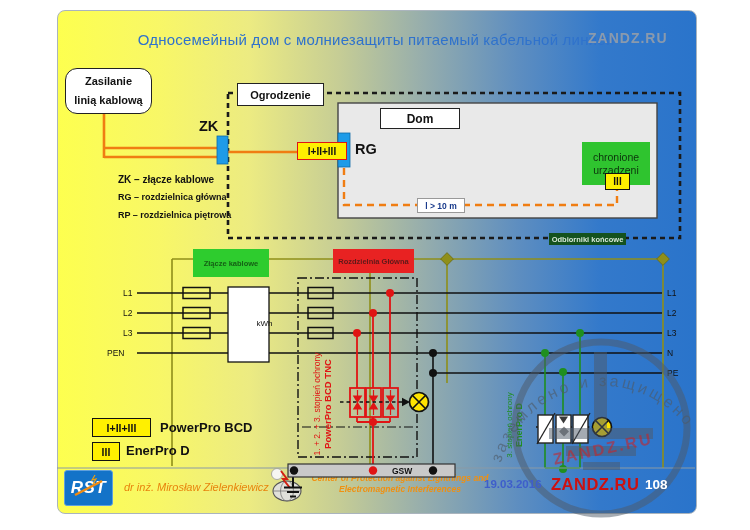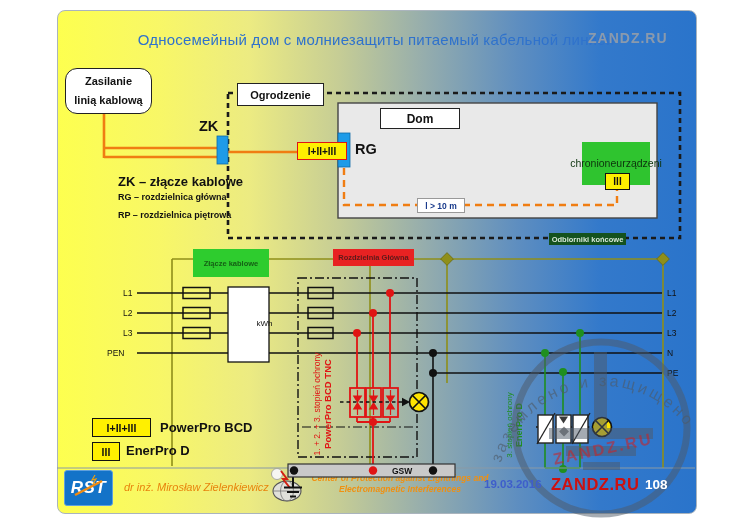--- a/index.html
+++ b/index.html
@@ -197,34 +197,34 @@
 
   <div class="boxed z3" style="left:237px;top:83px;width:85px;height:21px;font-size:11px;">Ogrodzenie</div>
 
   <div class="boxed z3" style="left:380px;top:108px;width:78px;height:19px;font-size:12px;">Dom</div>
 
   <div class="t z3" style="left:199px;top:118px;font-weight:bold;font-size:14.5px;color:#111;">ZK</div>
   <div class="t z3" style="left:355px;top:141px;font-weight:bold;font-size:14.5px;color:#111;">RG</div>
 
   <div class="yellowbadge z3" style="left:297px;top:142px;width:48px;height:16px;border:1.6px solid #e01414;font-size:10px;">I+II+III</div>
 
-  <div class="abs z3" style="left:582px;top:142px;width:68px;height:43px;background:#2fc42f;color:#0d330d;font-size:10.5px;line-height:13px;display:flex;flex-direction:row;align-items:center;justify-content:center;text-align:center;">
+  <div class="abs z3" style="left:582px;top:142px;width:68px;height:43px;background:#2fc42f;color:#0d330d;font-size:10.5px;line-height:13px;display:flex;flex-direction:column;align-items:center;justify-content:center;text-align:center;">
     <div>chronione</div>
     <div>urządzeni</div>
   </div>
   <div class="yellowbadge z3" style="left:605px;top:173px;width:23px;height:15px;border:1.6px solid #111;font-size:10px;">III</div>
 
   <div class="abs z3" style="left:417px;top:198px;width:46px;height:13px;background:#fff;border:1px solid #999;color:#1a3b8c;font-weight:bold;font-size:8.5px;display:flex;align-items:center;justify-content:center;">l &gt; 10 m</div>
 
-  <div class="t z3" style="left:118px;top:174px;font-weight:bold;font-size:13px;color:#111;">ZK – złącze kablowe</div>
+  <div class="t z3" style="left:118px;top:174px;font-weight:bold;font-size:10px;color:#111;">ZK – złącze kablowe</div>
   <div class="t z3" style="left:118px;top:192px;font-weight:bold;font-size:9px;color:#111;">RG – rozdzielnica główna</div>
   <div class="t z3" style="left:118px;top:210px;font-weight:bold;font-size:9px;color:#111;">RP – rozdzielnica piętrowa</div>
 
   <div class="abs z3" style="left:193px;top:249px;width:76px;height:28px;background:#2ecc2e;color:#156015;font-weight:bold;font-size:7.5px;display:flex;align-items:center;justify-content:center;">Złącze kablowe</div>
-  <div class="abs z3" style="left:333px;top:249px;width:81px;height:17px;background:#e82222;color:#5e1a1a;font-weight:bold;font-size:7.5px;display:flex;align-items:center;justify-content:center;">Rozdzielnia Główna</div>
+  <div class="abs z3" style="left:333px;top:249px;width:81px;height:24px;background:#e82222;color:#5e1a1a;font-weight:bold;font-size:7.5px;display:flex;align-items:center;justify-content:center;">Rozdzielnia Główna</div>
   <div class="abs z3" style="left:521px;top:233px;width:77px;height:12px;background:#14521e;color:#d8e8d8;font-weight:bold;font-size:7.5px;display:flex;align-items:center;justify-content:center;margin-left:28px;">Odbiorniki końcowe</div>
 
   <div class="t z3" style="left:123px;top:288px;font-size:8.5px;color:#111;">L1</div>
   <div class="t z3" style="left:123px;top:308px;font-size:8.5px;color:#111;">L2</div>
   <div class="t z3" style="left:123px;top:328px;font-size:8.5px;color:#111;">L3</div>
   <div class="t z3" style="left:107px;top:348px;font-size:8.5px;color:#111;">PEN</div>
 
   <div class="t z3" style="left:667px;top:288px;font-size:8.5px;color:#111;">L1</div>
   <div class="t z3" style="left:667px;top:308px;font-size:8.5px;color:#111;">L2</div>
   <div class="t z3" style="left:667px;top:328px;font-size:8.5px;color:#111;">L3</div>

